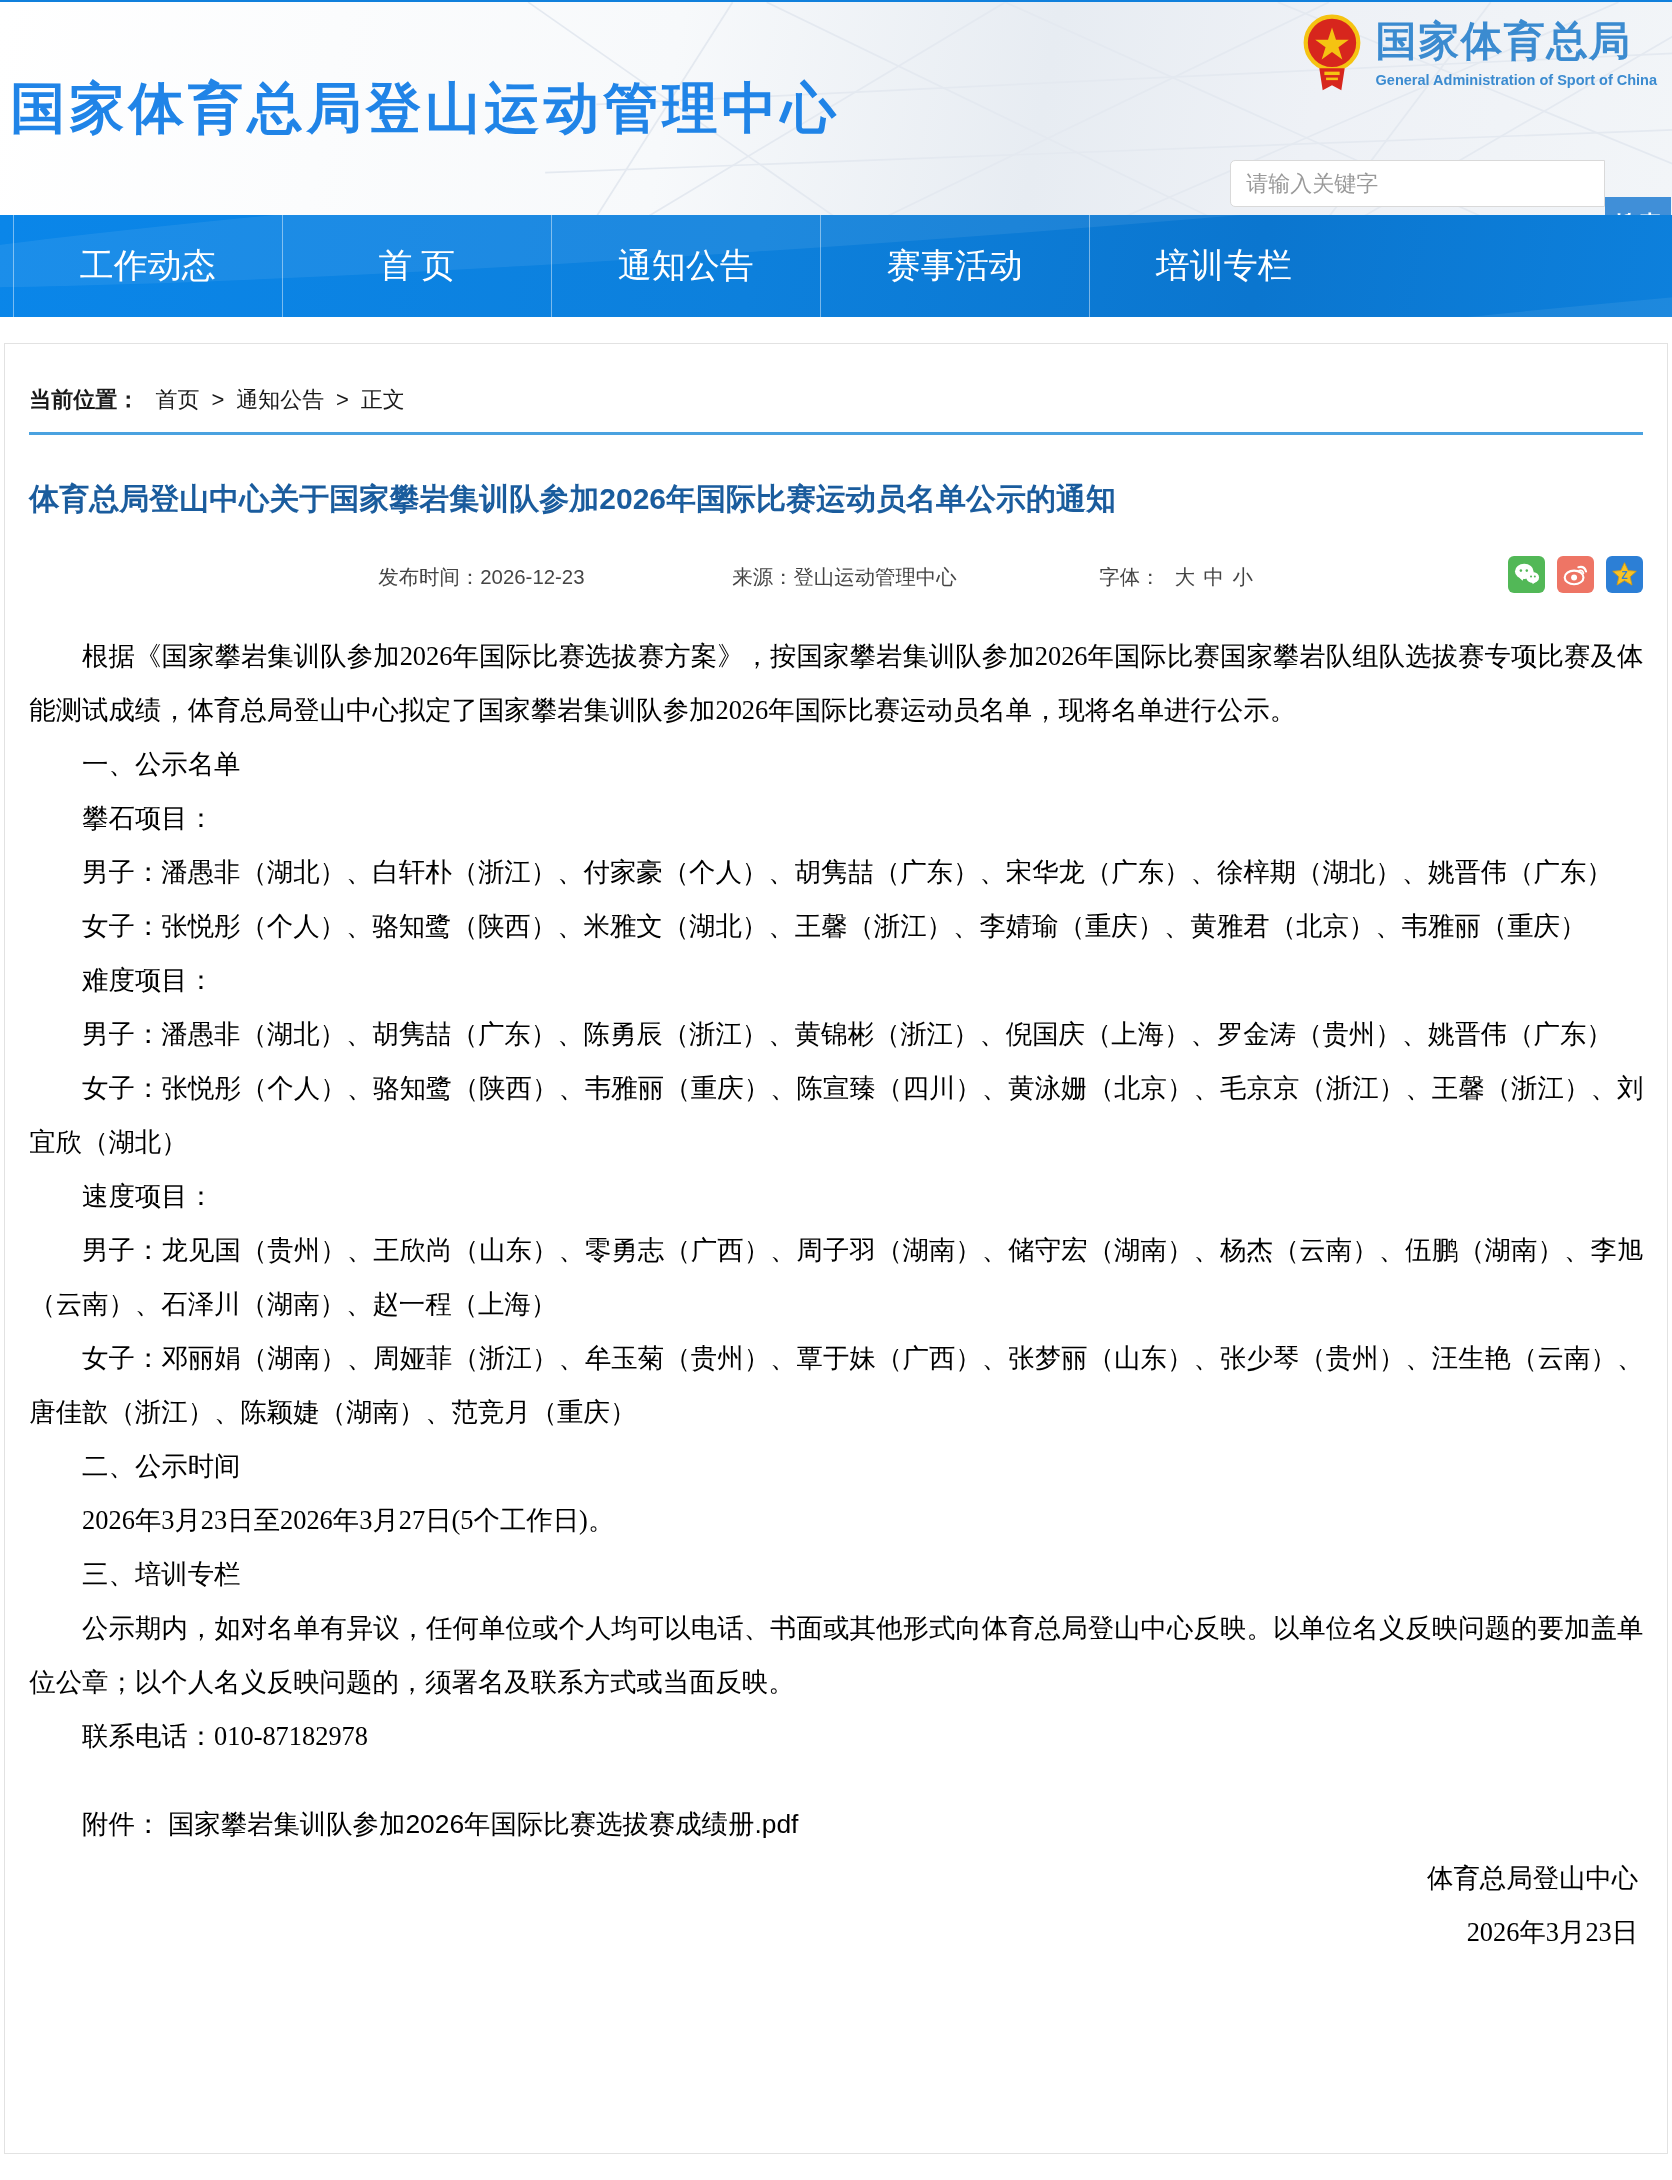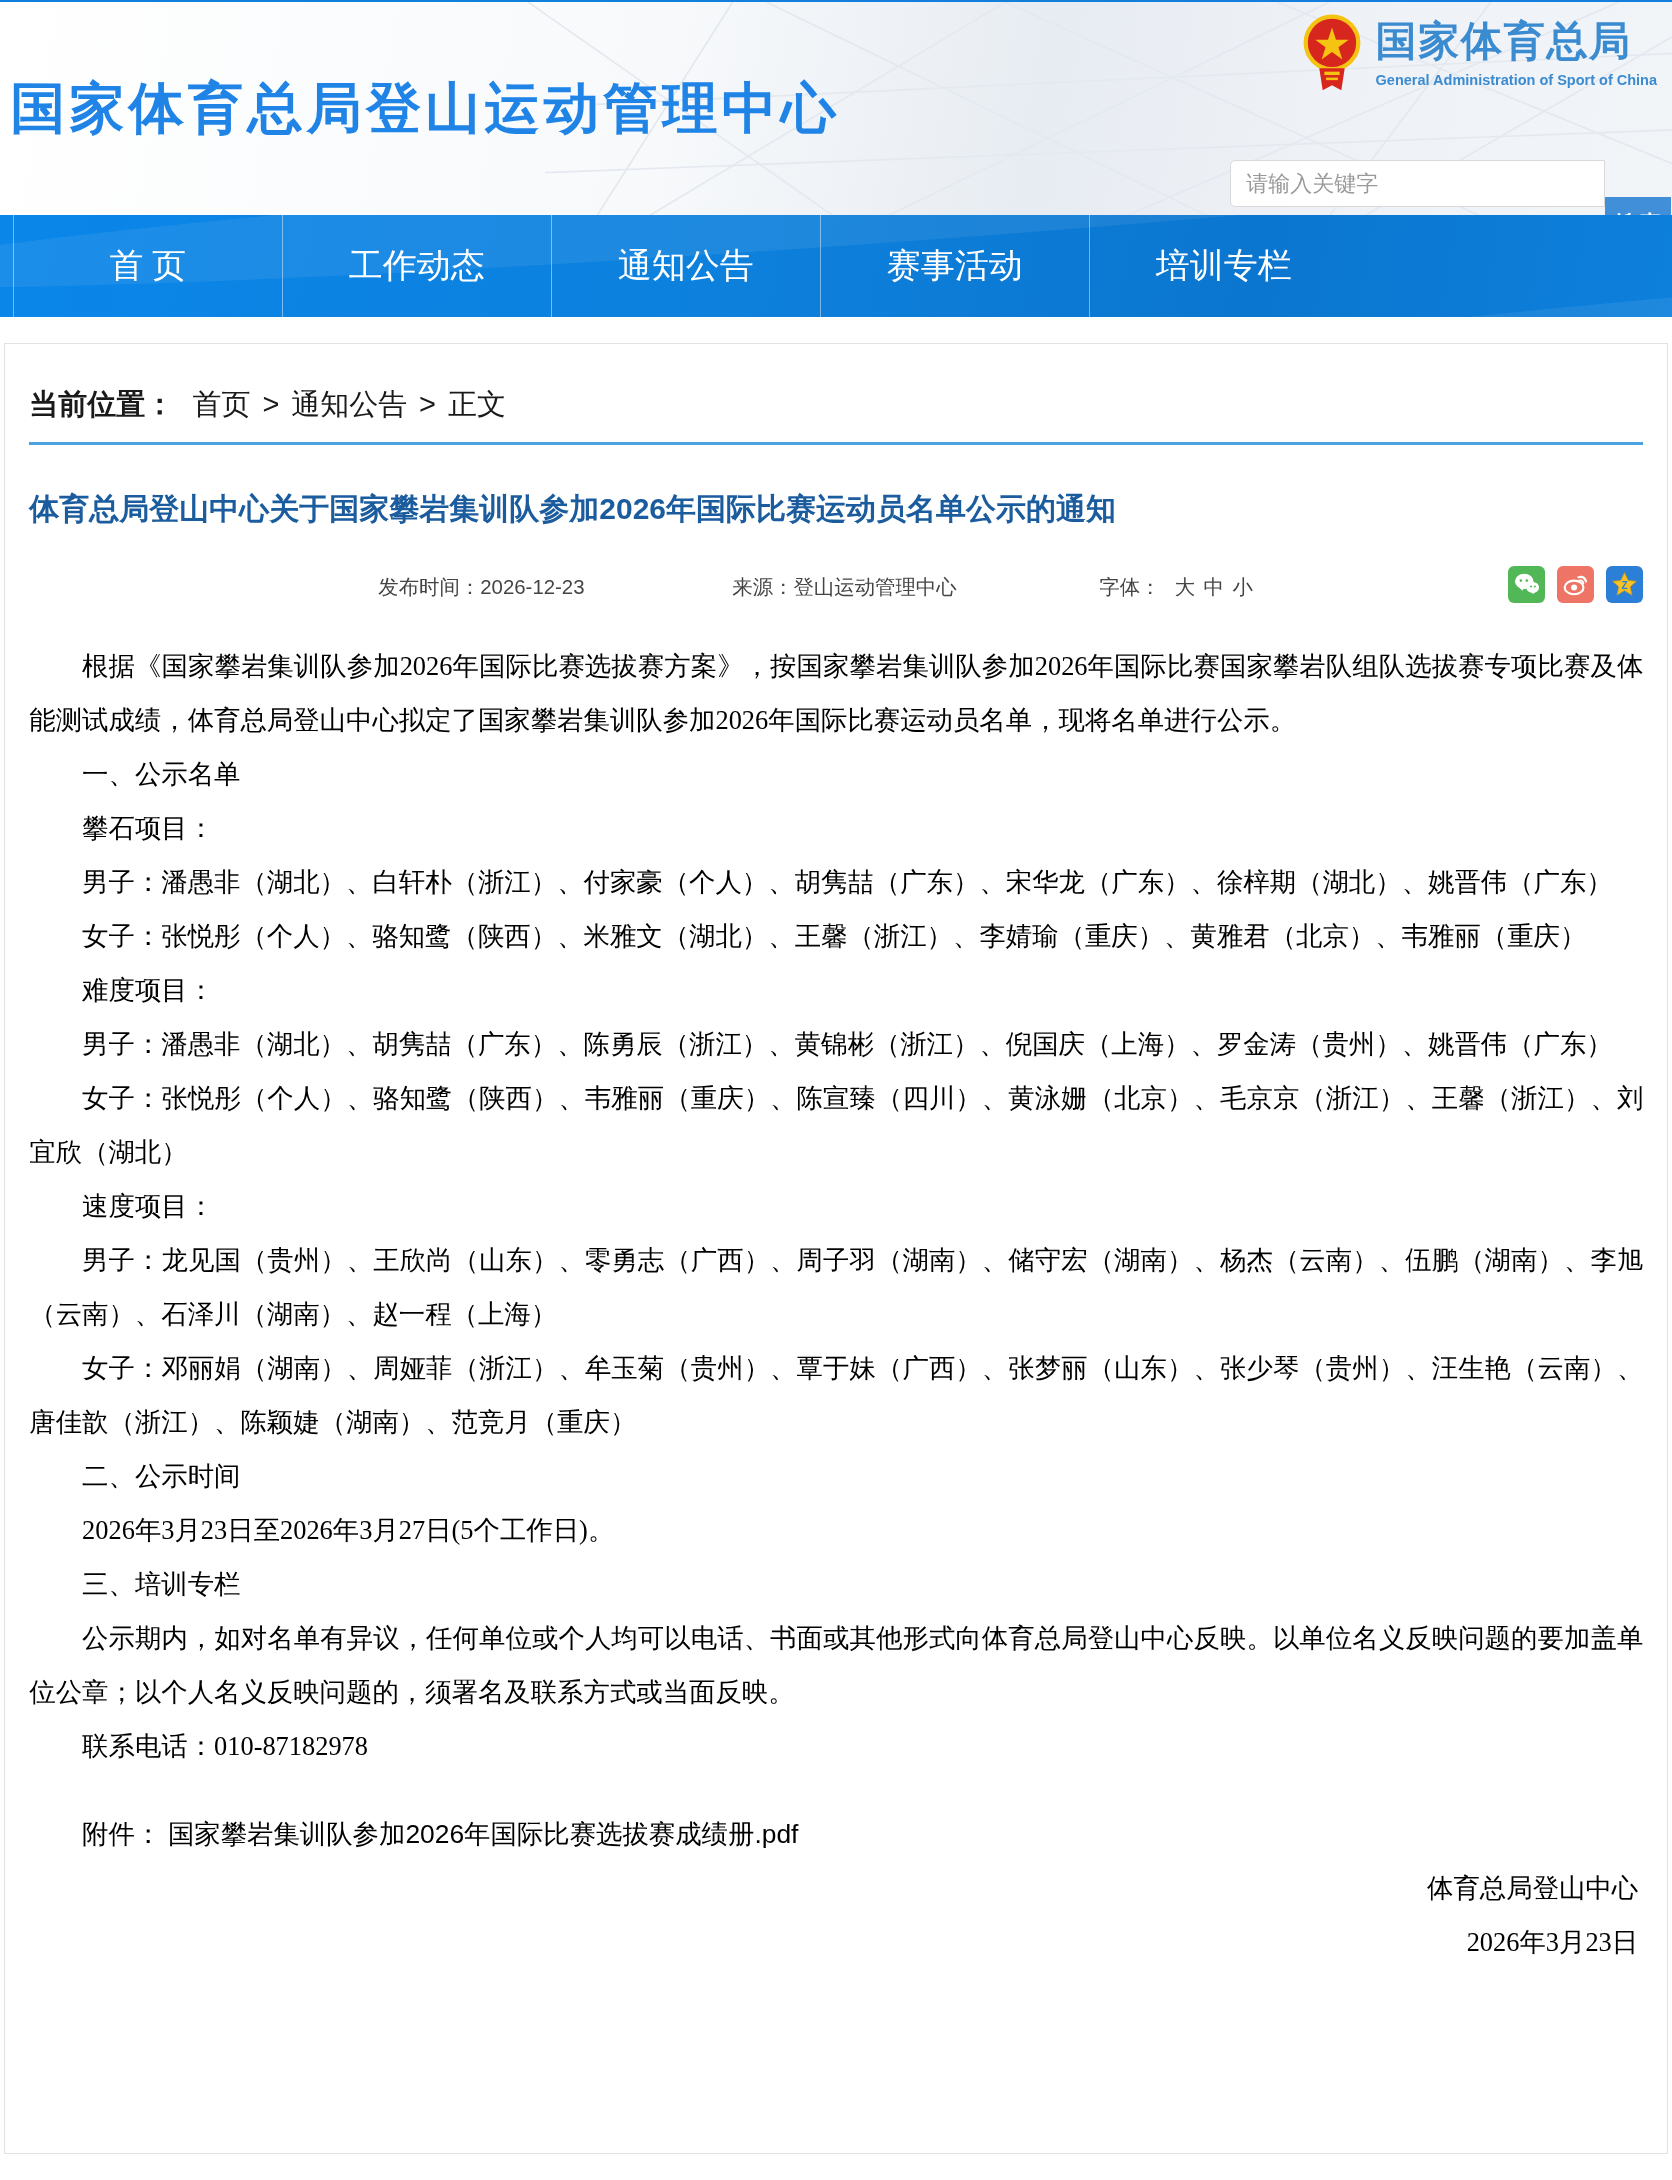--- a/index.html
+++ b/index.html
@@ -33,21 +33,21 @@
     border-radius:50%; pointer-events:none; }
   .nav-items { position:relative; display:flex; height:102px; padding-left:12.8px; }
   .nav-item { width:269px; height:102px; line-height:102px; text-align:center; color:#fff;
     font-size:34px; font-family:"Liberation Serif","DejaVu Serif",serif;
     border-left:0.9px solid rgba(255,255,255,0.45); cursor:pointer; }
 
   
   .container { margin:26.4px 4.3px 0 4.3px; width:1664px; height:1811px;
     border:0.9px solid #e2e2e2; background:#fff; padding:0 24px; }
 
-  .breadcrumb { padding-top:41px; font-size:29px; color:#1a1a1a; }
+  .breadcrumb { padding-top:41px; font-size:22px; color:#1a1a1a; }
   .breadcrumb .bc-prefix { font-weight:bold; }
   .breadcrumb .bc-link { margin:0 10.2px; cursor:pointer; }
   .breadcrumb .bc-sep { margin:0 1.7px; }
   .divider { height:2.6px; background:#4aa2e0; margin-top:17px; }
 
   .article-title { margin-top:44px; font-size:30px; font-weight:bold;
     color:#1a5c9d; font-family:"Liberation Sans",sans-serif; }
 
   .meta-row { position:relative; margin-top:36px; height:39px; font-size:20.4px; color:#444; }
   .meta-publish { position:absolute; left:349px; top:6.8px; }
@@ -109,22 +109,22 @@
   <div class="search-row">
     <input class="search-input" type="text" placeholder="请输入关键字" style="">
     <button class="search-btn">搜索</button>
   </div>
 </div>
 
 <div class="nav">
   <div class="nav-swoosh" style="left:-170px; top:-47px; transform:rotate(-4deg);"></div>
   <div class="nav-swoosh" style="left:767px; top:72px; transform:rotate(-5deg);"></div>
   <div class="nav-items" id="nav-items">
+      <div class="nav-item">工作动态</div>
       <div class="nav-item">首 页</div>
-      <div class="nav-item">工作动态</div>
       <div class="nav-item">通知公告</div>
       <div class="nav-item">赛事活动</div>
       <div class="nav-item">培训专栏</div>
     </div>
 </div>
 
 <div class="container">
 
   <div class="breadcrumb" id="breadcrumb">
     <span class="bc-prefix">当前位置：</span>

